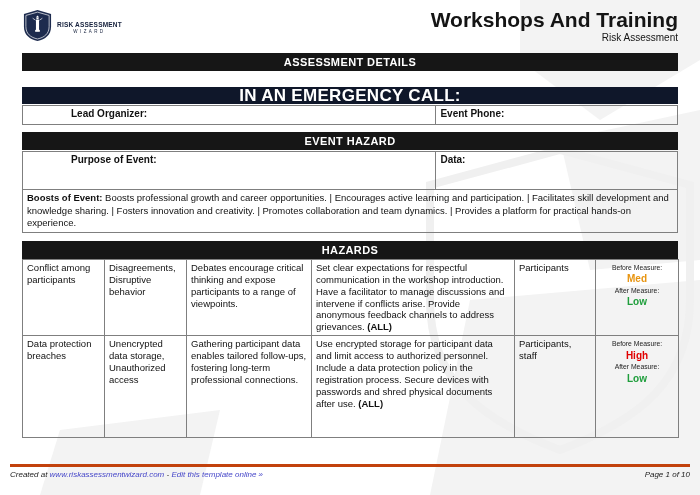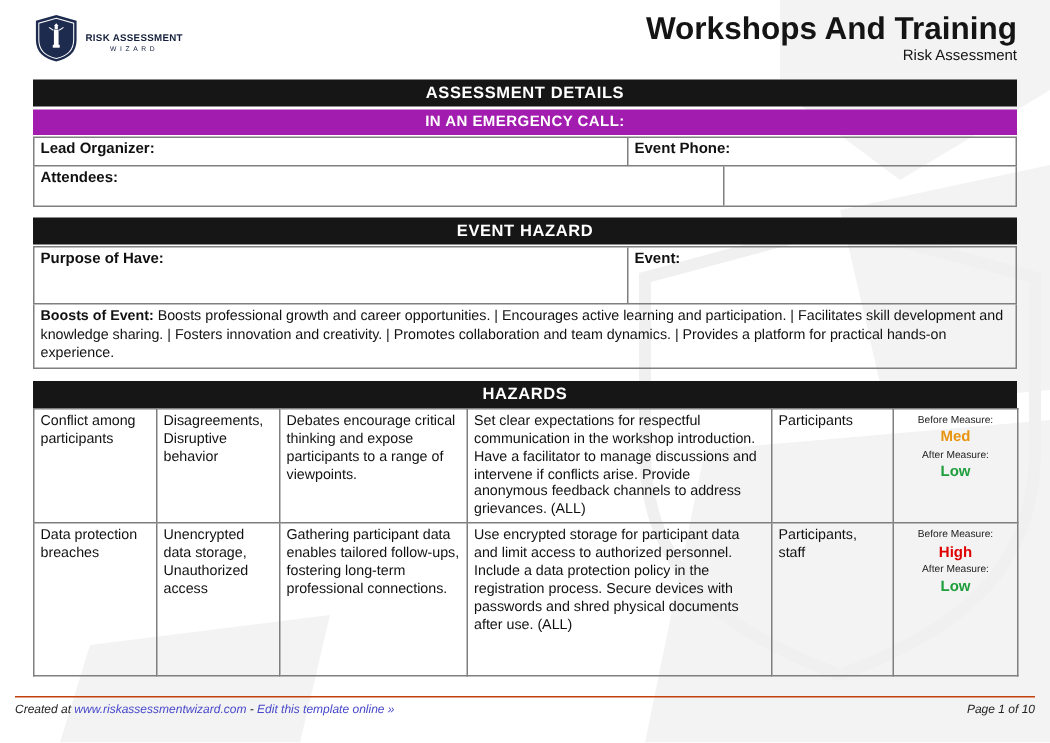--- a/index.html
+++ b/index.html
@@ -20,27 +20,27 @@
   .title-block { text-align:right; }
   .title { font-size:21px; font-weight:bold; line-height:1.05; color:#141414; }
   .subtitle { font-size:10px; margin-top:1px; color:#141414; }
 
   
   .bar {
     background:#161616; color:#fff; text-align:center; font-weight:bold;
     font-size:11px; height:18px; line-height:18px; letter-spacing:0.4px;
   }
   .redbar {
-    background:#a21caf; color:#fff; text-align:center; font-weight:bold;
-    font-size:10px; height:17px; line-height:17px; margin-top:2px; letter-spacing:0.3px;
+    background:#0f172a; color:#fff; text-align:center; font-weight:bold;
+    font-size:17px; height:17px; line-height:17px; margin-top:16px; letter-spacing:0.3px;
   }
   .mt7 { margin-top:7px; } .mt8 { margin-top:8px; }
 
   
-  .frow { display:flex; border:1px solid #7f7f7f; border-top:none; box-sizing:border-box; }
+  .frow { display:flex; border:1px solid #7f7f7f; border-top:none; box-sizing:border-box;padding-left:44px; }
   .frow.first { border-top:1px solid #7f7f7f; margin-top:1px; }
   .fcell { padding:2px 4px; font-size:10px; font-weight:bold; box-sizing:border-box; }
   .fcell.sep { border-left:1px solid #7f7f7f; }
   .w60 { width:60.4%; } .w70 { width:70.2%; } .grow { flex:1; }
   .row-lead { height:20px; } .row-att { height:27px; } .row-purpose { height:39px; }
 
   .benefit-row {
     border:1px solid #7f7f7f; border-top:none; padding:2px 4px;
     font-size:9.5px; line-height:1.32; box-sizing:border-box;
   }
@@ -54,26 +54,26 @@
   }
   .hz td {
     font-size:9.5px; padding:2px 4px; vertical-align:top;
     border:1px solid #7f7f7f; line-height:1.26; background:transparent;
   }
   .hz tr.r1 td { height:64px;margin-left:40px; }
   .hz tr.r2 td { height:96px; }
   td.level { text-align:center; padding-top:3px; }
   .lvl-small { font-size:6.8px; color:#222; margin-top:1px; }
   .lvl-value { font-size:10px; font-weight:bold; line-height:1.35; }
-  .measure-all { font-weight:normal; }
+  .measure-all { font-weight:bold; }
 
   
   .footer {
     position:absolute; left:10px; right:10px; top:464px; z-index:1;
-    border-top:1px solid #c2410c; padding-top:3px;
+    border-top:3px solid #c2410c; padding-top:3px;
     display:flex; justify-content:space-between;
     font-size:8px; font-style:italic; color:#222;
   }
   .flink { color:#4647c9; text-decoration:none; cursor:pointer; }
 </style>
 </head>
 <body>
 
 <div class="watermark">
   <svg width="700" height="495" viewBox="0 0 700 495">
@@ -114,30 +114,26 @@
     </div>
   </div>
 
   <div class="bar mt7">ASSESSMENT DETAILS</div>
   <div class="redbar">IN AN EMERGENCY CALL:</div>
 
   <div class="frow first row-lead">
     <div class="fcell w60">Lead Organizer:</div>
     <div class="fcell sep grow">Event Phone:</div>
   </div>
-  <div class="frow row-att">
-    <div class="fcell w70">Attendees:</div>
-    <div class="fcell sep grow"></div>
-  </div>
 
   <div class="bar mt7">EVENT HAZARD</div>
 
   <div class="frow first row-purpose">
-    <div class="fcell w60">Purpose of Have:</div>
-    <div class="fcell sep grow">Event:</div>
+    <div class="fcell w60">Purpose of Event:</div>
+    <div class="fcell sep grow">Data:</div>
   </div>
   <div class="benefit-row">
     <span class="benefit-label">Boosts of Event:</span><span> Boosts professional growth and career opportunities. | Encourages active learning and participation. | Facilitates skill development and knowledge sharing. | Fosters innovation and creativity. | Promotes collaboration and team dynamics. | Provides a platform for practical hands-on experience.</span>
   </div>
 
   <div class="bar mt8">HAZARDS</div>
 
   <table class="hz">
     <colgroup>
       <col style="width:82px">

